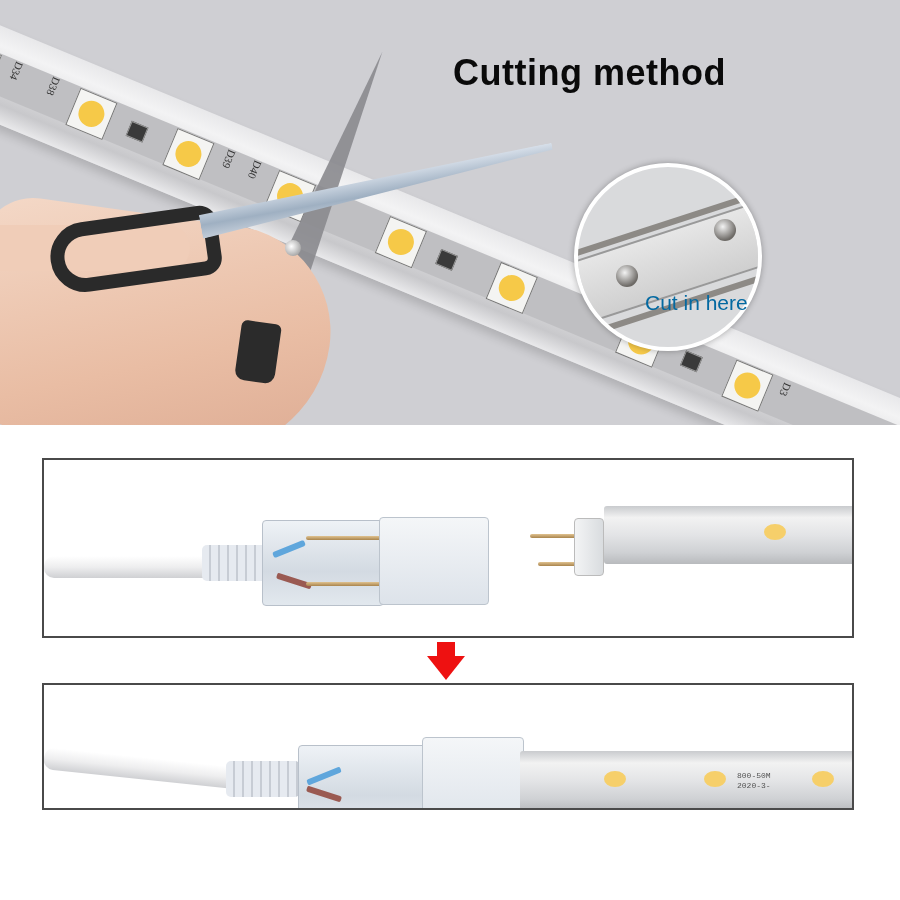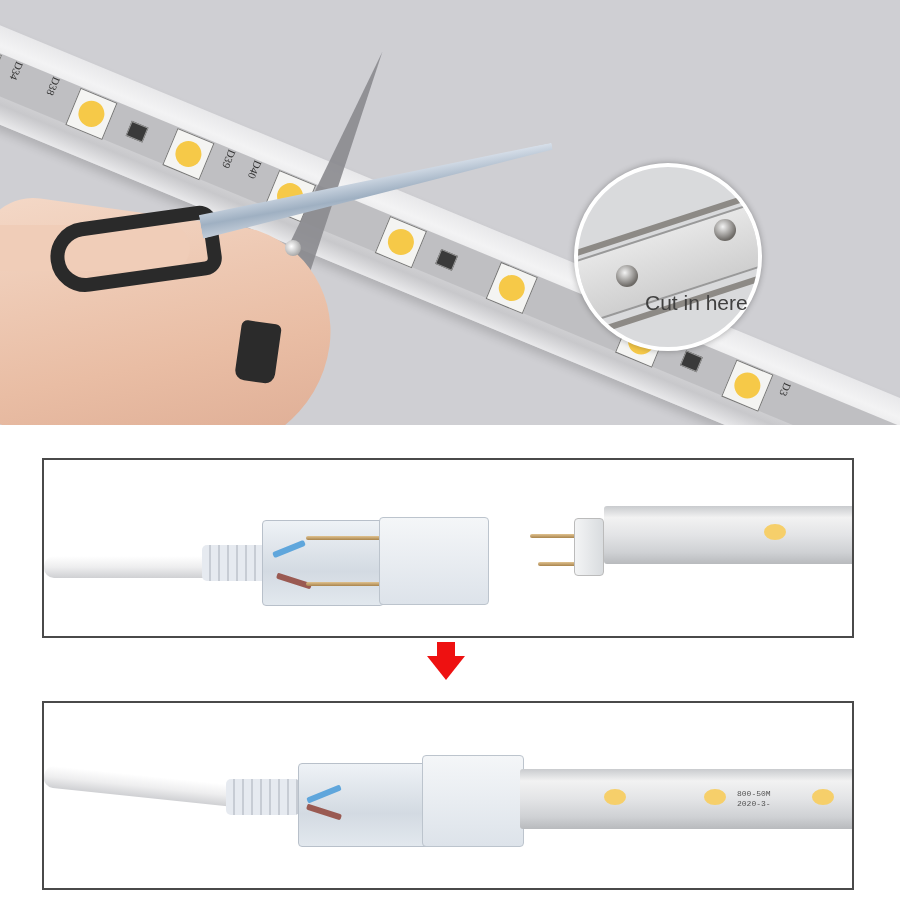--- a/index.html
+++ b/index.html
@@ -17,24 +17,24 @@
   .handle-top { position:absolute; left:50px; top:215px; width:170px; height:70px; border:14px solid #2a2a2a; border-radius:40px 20px 20px 40px; transform:rotate(-8deg); box-sizing:border-box; }
   .handle-bot { position:absolute; left:238px; top:322px; width:40px; height:60px; background:#2b2b2b; border-radius:6px 6px 10px 10px; transform:rotate(8deg); }
   .hand { position:absolute; left:-30px; top:215px; width:360px; height:230px; background:linear-gradient(160deg, #f4d9c8, #e9bda4 60%, #dcaa92); border-radius:60px 120px 140px 60px; transform:rotate(8deg); }
   .finger { position:absolute; left:0; top:225px; width:190px; height:46px; background:#f0cdb8; border-radius:0 30px 30px 0; }
   .title { position:absolute; left:453px; top:52px; font-size:36px; font-weight:bold; color:#0a0a0a; letter-spacing:0.5px; white-space:nowrap; }
   .subtitle { position:absolute; left:316px; top:120px; font-size:18.5px; color:#111; white-space:nowrap; }
   .magnifier { position:absolute; left:574px; top:163px; width:180px; height:180px; border-radius:50%; border:4px solid #ffffff; box-shadow:0 0 6px rgba(0,0,0,0.3); background:#d9dadc; overflow:hidden; }
   .mag-rail { position:absolute; left:-20px; width:240px; height:6px; background:#8d8a86; transform:rotate(-18deg); }
   .mag-channel { position:absolute; left:-10px; top:60px; width:230px; height:60px; background:linear-gradient(#e6e6e6, #cfcfcf); transform:rotate(-18deg); border-top:2px solid #999; border-bottom:2px solid #999; }
   .mag-solder { position:absolute; width:22px; height:22px; border-radius:50%; background:radial-gradient(circle at 40% 35%, #f3f3f3, #6d6a66 70%); }
-  .cut-label { position:absolute; left:645px; top:291px; font-size:21px; color:#404040; white-space:nowrap; }
+  .cut-label { position:absolute; left:645px; top:291px; font-size:21px; color:#0369a1; white-space:nowrap; }
   .panel { position:absolute; left:42px; width:812px; border:2px solid #4a4a4a; background:#ffffff; overflow:hidden; box-sizing:border-box; }
   .panel-1 { top:458px; height:180px; }
-  .panel-2 { top:701px; height:189px;text-decoration:underline; }
+  .panel-2 { top:683px; height:127px;text-decoration:underline; }
   .cable { position:absolute; height:22px; background:linear-gradient(#ffffff, #eeeeef 50%, #cfd0d3); border-radius:10px; }
   .boot { position:absolute; background:repeating-linear-gradient(90deg, #e6eaf0 0 7px, #c7ccd4 7px 9px); border-radius:5px; }
   .conn-body { position:absolute; background:linear-gradient(#eef2f6, #d3dae2 60%, #e2e8ee); border:1px solid #b8c0ca; border-radius:4px; }
   .conn-cap { position:absolute; background:linear-gradient(#f4f6f8, #dde3ea); border:1px solid #bcc4cd; border-radius:4px; }
   .wire-blue { position:absolute; height:6px; background:#5fa6dc; transform:rotate(-22deg); border-radius:2px; }
   .wire-red { position:absolute; height:6px; background:#9a5a52; transform:rotate(18deg); border-radius:2px; }
   .pin { position:absolute; height:4px; background:linear-gradient(#e0c290, #a9844d); border-radius:2px; }
   .tape { position:absolute; background:linear-gradient(#c9cbce, #f2f2f2 20%, #e3e4e6 50%, #cfd1d4 80%, #b8babd); border-radius:3px; }
   .tape-led { position:absolute; width:22px; height:16px; border-radius:50%; background:#f6cf6a; }
   .clip { position:absolute; background:linear-gradient(90deg, #f3f4f5, #d9dcdf); border:1px solid #bbb; border-radius:4px; }
@@ -65,20 +65,21 @@
   </div>
 
   <div class="blade-top"></div>
   <div class="hand"></div>
   <div class="finger"></div>
   <div class="handle-top"></div>
   <div class="blade-main"></div>
   <div class="pivot"></div>
   <div class="handle-bot"></div>
 
+  <div class="title">Cutting method</div>
 
   <div class="magnifier">
     <div class="mag-channel"></div>
     <div class="mag-rail" style="top:50px"></div>
     <div class="mag-rail" style="top:135px"></div>
     <div class="mag-solder" style="left:136px; top:52px"></div>
     <div class="mag-solder" style="left:38px; top:98px"></div>
   </div>
   <div class="cut-label">Cut in here</div>
 </div>

